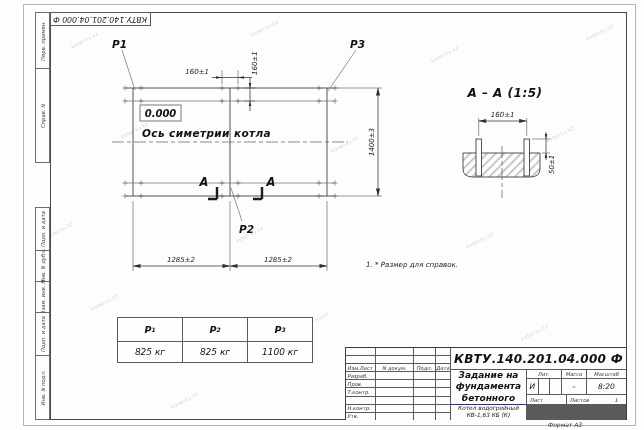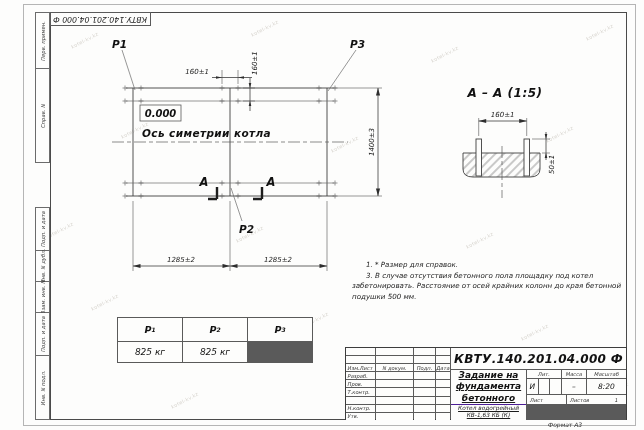--- a/index.html
+++ b/index.html
@@ -57,21 +57,21 @@
   .tb .cell{background:#fdfdfc;overflow:hidden;}
   .tb-left{display:grid;grid-template-rows:repeat(9,1fr);gap:1px;}
   .tb-row{display:grid;grid-template-columns:29px 37px 21px 1fr;gap:1px;}
   .tb-row .cell{display:flex;align-items:center;padding-left:1.5px;
       font:italic 5.2px "DejaVu Sans",sans-serif;color:#333;}
   .tb-row .c-c{justify-content:center;padding-left:0;}
   .tb-right{display:grid;grid-template-rows:21px 1fr;gap:1px;}
   .docnum{display:flex;align-items:center;justify-content:center;
       font:italic 700 12px "DejaVu Sans",sans-serif;letter-spacing:.3px;color:#111;}
   .tb-lower{display:grid;grid-template-columns:75px 1fr;gap:1px;background:#5a5a5a;}
-  .tb-mid{display:grid;grid-template-rows:1fr 15px;gap:1px;background:#4c1d95;text-decoration:underline;}
+  .tb-mid{display:grid;grid-template-rows:1fr 15px;gap:1px;background:#4c1d95;}
   .tb-title{display:flex;flex-direction:column;align-items:center;justify-content:center;
       font:italic 600 9px "DejaVu Sans",sans-serif;line-height:1.25;color:#111;}
   .tb-product{display:flex;flex-direction:column;align-items:center;justify-content:center;
       font:italic 5.8px "DejaVu Sans",sans-serif;line-height:1.2;color:#222;}
   .litgrid{display:grid;grid-template-rows:8px 15px 9px 1fr;gap:1px;background:#5a5a5a;}
   .lit-hdr{display:grid;grid-template-columns:34px 24px 1fr;gap:1px;}
   .lit-hdr .cell,.lit-val .cell,.sheet-row .cell{display:flex;align-items:center;justify-content:center;
       font:italic 5.2px "DejaVu Sans",sans-serif;color:#333;}
   .lit-val{display:grid;grid-template-columns:10.6px 10.6px 10.6px 24px 1fr;gap:1px;}
   .lit-val .big{font:italic 7.5px "DejaVu Sans",sans-serif;color:#111;}
@@ -209,38 +209,38 @@
       <text class="dim" x="502.7" y="117" text-anchor="middle">160±1</text>
       <path class="lt" d="M532,139 H550 M542,153 H550"></path>
       <line class="dimln" x1="546" y1="132" x2="546" y2="160"></line>
       <path class="arr" d="M544.7,134 L546,139 L547.3,134 Z M544.7,158 L546,153 L547.3,158 Z"></path>
       <text class="dim" transform="translate(554,174) rotate(-90)" text-anchor="start">50±1</text>
     </g>
   </svg>
 
   <div class="notes">
     <p>1. * Размер для справок.</p>
-    <p>3. В случае отсутствия бетонного пола площадку под котел забетонировать. Расстояние от осей крайних колонн до края бетонной подушки 500 мм.</p>
   </div>
 
   <div class="ltable">
     <div>
         <span>P</span>
         <sub>1</sub>
       </div>
     <div>
         <span>P</span>
         <sub>2</sub>
       </div>
     <div>
         <span>P</span>
         <sub>3</sub>
       </div>
     <div class="val">825 кг</div>
     <div class="val">825 кг</div>
+    <div class="val">1100 кг</div>
   </div>
 
   <div class="tb">
 
     <div class="tb-left">
       <div class="tb-row">
           <div class="cell"></div>
           <div class="cell"></div>
           <div class="cell"></div>
           <div class="cell"></div>

